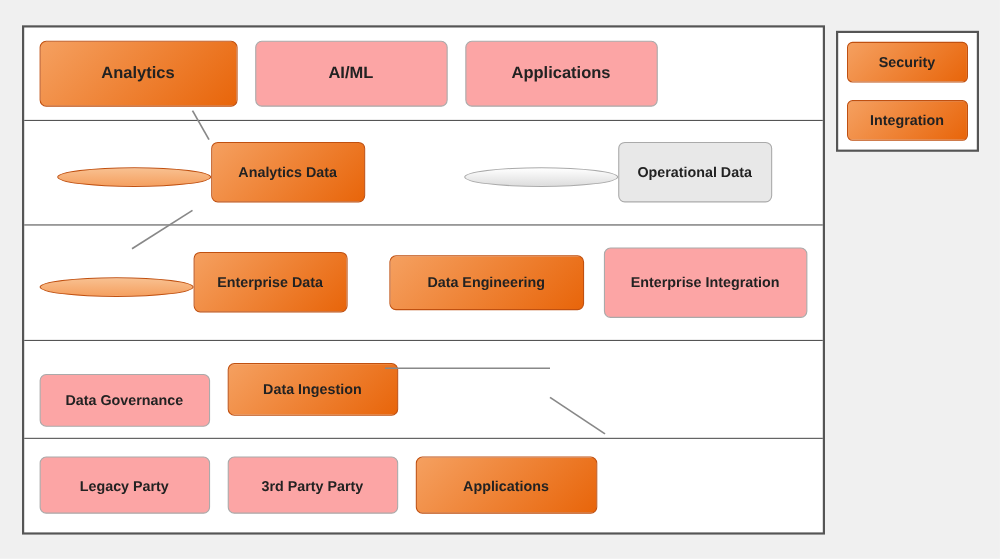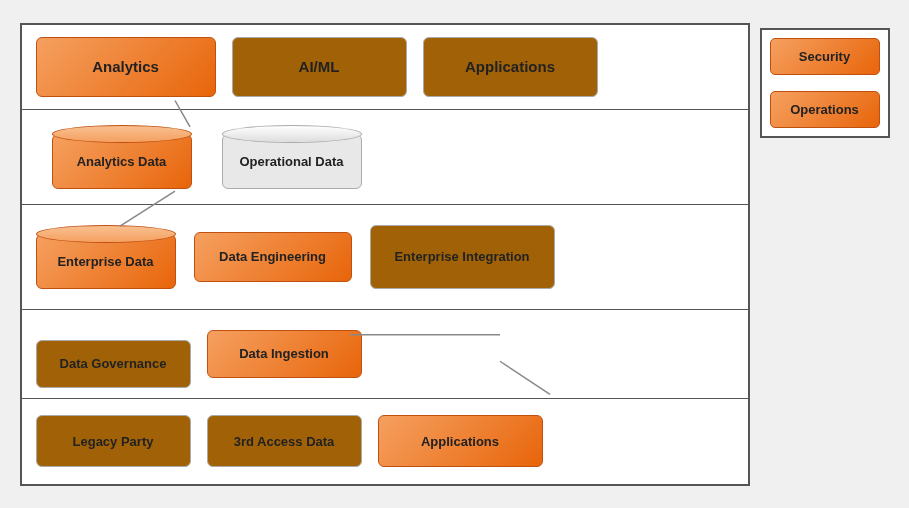--- a/index.html
+++ b/index.html
@@ -51,37 +51,37 @@
       justify-content: center;
       text-align: center;
       padding: 8px 12px;
       font-weight: bold;
       color: #222;
       min-width: 110px;
     }
 
     
     .box-gray {
-      background: #a16207;
+      background: #fca5a5;
       border: 1.5px solid #aaa;
       border-radius: 6px;
       display: flex;
       align-items: center;
       justify-content: center;
       text-align: center;
       padding: 8px 12px;
       font-weight: bold;
       color: #222;
       min-width: 110px;
     }
 
     
     .cylinder {
       display: flex;
-      flex-direction: column;
+      flex-direction: row;
       align-items: center;
       justify-content: center;
       position: relative;
       min-width: 140px;
     }
 
     .cylinder-body {
       width: 140px;
       height: 55px;
       border-radius: 6px;
@@ -212,37 +212,37 @@
 
       <div class="row row2" style="gap:30px; padding-left:30px;">
 
         <div class="cylinder">
           <div class="cyl-top cyl-top-orange"></div>
           <div class="cylinder-body cylinder-orange">
             <span>Analytics Data</span>
           </div>
         </div>
 
-        <div class="cylinder" style="">
+        <div class="cylinder" style="margin-left:60px;">
           <div class="cyl-top cyl-top-gray"></div>
           <div class="cylinder-body cylinder-gray">
             <span>Operational Data</span>
           </div>
         </div>
       </div>
 
       <div class="row row3" style="gap:18px; ">
 
         <div class="cylinder">
           <div class="cyl-top cyl-top-orange"></div>
           <div class="cylinder-body cylinder-orange">
             <span>Enterprise Data</span>
           </div>
         </div>
-        <div class="box-orange" style="width:158px;height:50px;">
+        <div class="box-orange" style="width:177px;height:50px;margin-left:20px;">
           <span>Data Engineering</span>
         </div>
         <div class="box-gray" style="width:185px;height:64px;text-align:center;">
           <span>Enterprise Integration</span>
         </div>
       </div>
 
       <div class="row row4" style="gap:16px; padding-left:14px;">
         <div class="box-gray" style="width:155px;height:48px;margin-top:20px;">
           <span>Data Governance</span>
@@ -250,21 +250,21 @@
         <div class="box-orange" style="width:155px;height:48px;">
           <span>Data Ingestion</span>
         </div>
       </div>
 
       <div class="row row5" style="gap:16px; padding-left:14px; border-bottom:none;">
         <div class="box-gray" style="width:155px;height:52px;">
           <span>Legacy Party</span>
         </div>
         <div class="box-gray" style="width:155px;height:52px;">
-          <span>3rd Access Data</span>
+          <span>3rd Party Party</span>
         </div>
         <div class="box-orange" style="width:165px;height:52px;">
           <span>Applications</span>
         </div>
       </div>
     </div>
 
     <svg class="connector-overlay" viewBox="0 0 730 490" preserveAspectRatio="none">
 
       <line x1="155" y1="82" x2="170" y2="110" stroke="#888" stroke-width="1.5"></line>
@@ -275,16 +275,16 @@
 
       <line x1="330" y1="330" x2="480" y2="330" stroke="#888" stroke-width="1.5"></line>
     </svg>
   </div>
 
   <div class="side-panel">
     <div class="side-box-orange">
       <span>Security</span>
     </div>
     <div class="side-box-orange">
-      <span>Operations</span>
+      <span>Integration</span>
     </div>
   </div>
 </div>
 
 </body></html>

